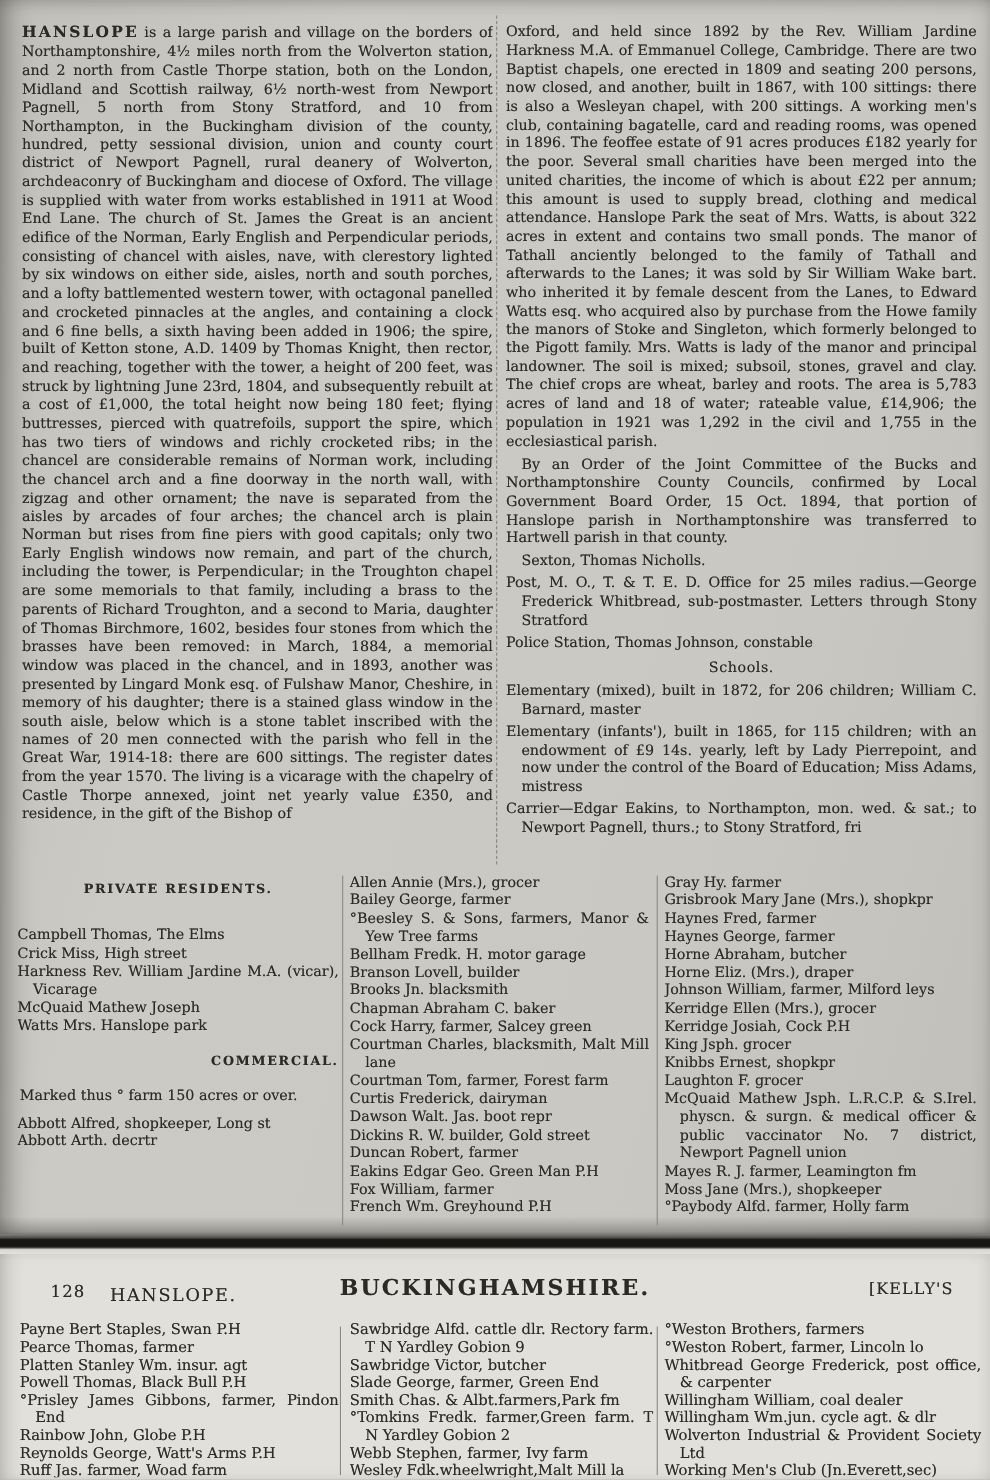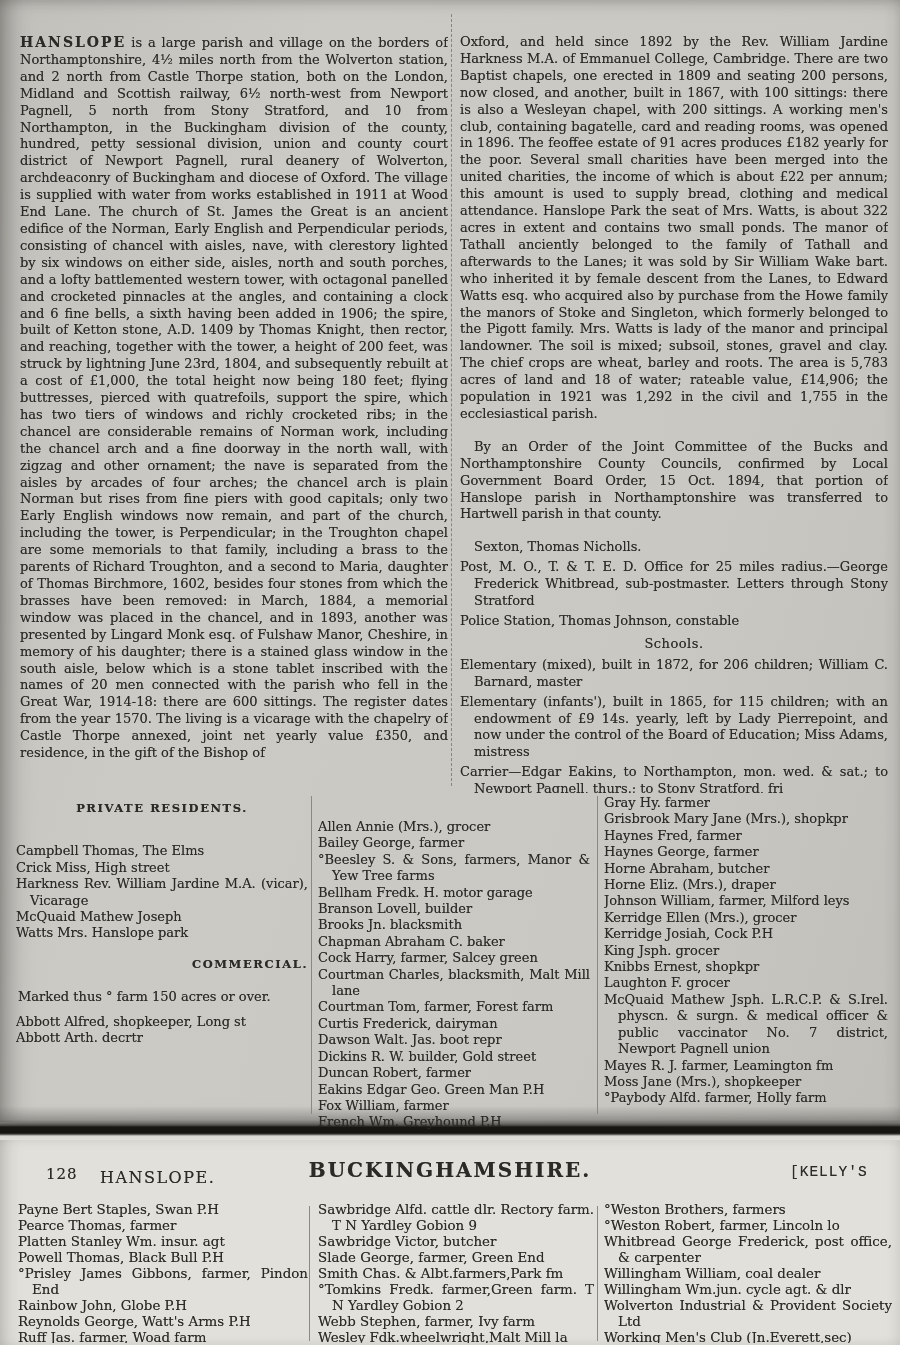--- a/index.html
+++ b/index.html
@@ -36,40 +36,40 @@
   #vdiv-mid-1  { left:311px; top:796px; height:318px; }
   #vdiv-mid-2  { left:597px; top:796px; height:318px; }
   #vdiv-bot-1  { left:309px; top:1206px; height:135px; }
   #vdiv-bot-2  { left:597px; top:1206px; height:135px; }
 
   .top-col { position:absolute; top:18px; width:428px; font-size:13px;
              line-height:16.9px; text-align:justify; overflow:hidden; max-height:775px; }
   #col-left  { left:20px; }
   #col-right { left:460px; }
   .lead-word { font-weight:bold; letter-spacing:2px; margin-right:5px; font-size:14px; }
-  .para { margin:16px 0 2px 0; }
+  .para { margin:4px 0 2px 0; }
   .para.indent { text-indent:14px; }
   .hang { padding-left:14px; text-indent:-14px; margin:3px 0 0 0; text-align:justify; }
   .center-head { text-align:center; font-size:13px; margin:6px 0 4px 0; letter-spacing:.5px; }
 
   .dir-col { position:absolute; width:284px; font-size:13px; line-height:16.4px; overflow:hidden; }
   #res-col  { left:16px;  top:798px; width:292px; }
-  #com-col2 { left:318px; top:795px; width:272px; height:320px;margin-top:24px; }
+  #com-col2 { left:318px; top:795px; width:272px; height:320px; }
   #com-col3 { left:604px; top:795px; width:284px; height:320px; }
   .sect-head { text-align:center; font-weight:bold; font-size:11.5px;
                letter-spacing:1.6px; margin:2px 0 27px 0; }
   .sect-head.commercial { margin:14px 0 10px 0;text-align:right; }
   .note { margin:17px 0 8px 2px; }
   .entry { padding-left:14px; text-indent:-14px; text-align:justify; }
 
   .bh-num    { position:absolute; left:46px;  top:1165px; font-size:15px; letter-spacing:1px; }
   .bh-parish { position:absolute; left:100px; top:1168px; font-size:16px; letter-spacing:1.5px; }
   .bh-county { position:absolute; left:0; top:1158px; width:900px; text-align:center;
                font-size:20px; font-weight:bold; letter-spacing:2px; }
-  .bh-kellys { position:absolute; left:790px; top:1164px; font-size:14.5px; letter-spacing:1px;font-family:Liberation Mono, monospace; }
+  .bh-kellys { position:absolute; left:790px; top:1164px; font-size:14.5px; letter-spacing:1px; }
 
   .bot-col { position:absolute; top:1202px; font-size:13.4px; line-height:16px;
              overflow:hidden; height:141px; }
   #bot-col1 { left:18px;  width:290px; }
   #bot-col2 { left:318px; width:276px; }
   #bot-col3 { left:604px; width:288px; }
 </style>
 </head>
 <body>
 

